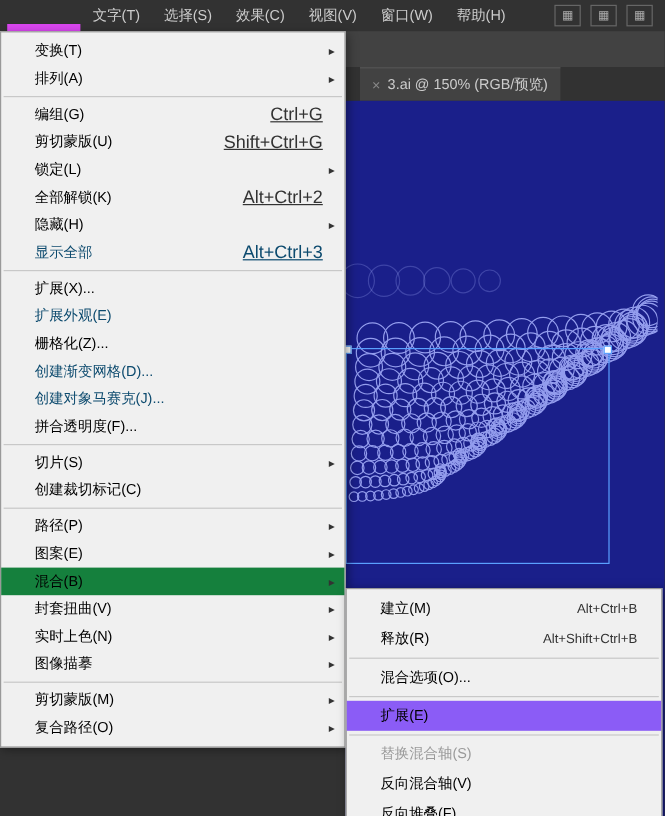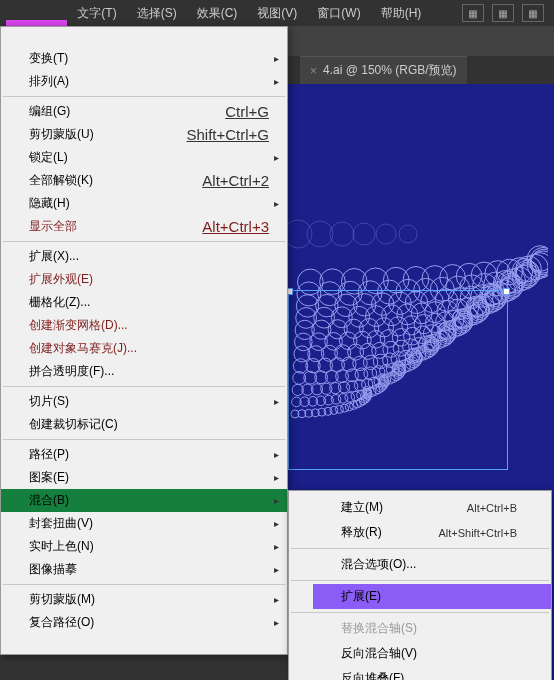--- a/index.html
+++ b/index.html
@@ -16,31 +16,31 @@
 .tab{background:#424242;color:#ccc;padding:5px 10px;display:flex;align-items:center;gap:6px;border-top:1px solid #555;}
 .tab .x{color:#888;cursor:pointer;}
 .canvas{position:absolute;left:288px;top:84px;right:0;bottom:0;background:#1a1f8a;}
 .selbox{position:absolute;left:0;top:206px;width:220px;height:180px;border:1px solid #5aa0ff;}
 .selbox::before,.selbox::after{content:"";position:absolute;width:5px;height:5px;background:#fff;border:1px solid #5aa0ff;}
 .selbox::before{left:-3px;top:-3px;}
 .selbox::after{right:-3px;top:-3px;}
 .circles{position:absolute;left:0;top:130px;width:260px;height:340px;overflow:hidden;}
 .circles svg{position:absolute;left:-120px;top:0;}
 
-.dropdown{position:absolute;left:0;top:26px;width:288px;background:#f0f0f0;border:1px solid #999;box-shadow:2px 2px 8px rgba(0,0,0,.4);padding:20px 0;}
+.dropdown{position:absolute;left:0;top:26px;width:288px;background:#f0f0f0;border:1px solid #999;box-shadow:2px 2px 8px rgba(0,0,0,.4);padding:4px 0;}
 .dropdown .item{display:flex;align-items:center;padding:3px 18px 3px 28px;color:#000;cursor:default;position:relative;}
 .dropdown .item .txt{flex:1;}
 .dropdown .item .sc{color:#333;font-size:15px;text-decoration:underline;}
-.dropdown .item.dis .txt,.dropdown .item.dis .sc{color:#7f1d1d;}
+.dropdown .item.dis .txt,.dropdown .item.dis .sc{color:#0c4a6e;}
 .dropdown .item.sub::after{content:"▸";position:absolute;right:8px;color:#333;font-size:10px;}
 .dropdown .item.hl{background:#15803d;}
 .dropdown .sep{height:1px;background:#c8c8c8;margin:3px 2px;}
 
 .submenu{position:absolute;left:288px;top:490px;width:264px;background:#f0f0f0;border:1px solid #999;box-shadow:2px 2px 8px rgba(0,0,0,.4);padding:4px 0;}
-.submenu .item{display:flex;align-items:center;padding:4px 34px 4px 28px;color:#000;cursor:default;margin-left:24px;}
+.submenu .item{display:flex;align-items:center;padding:4px 20px 4px 28px;color:#000;cursor:default;}
 .submenu .item .txt{flex:1;}
 .submenu .item .sc{color:#333;font-size:11px;}
 .submenu .item.dis .txt,.submenu .item.dis .sc{color:#9a9a9a;}
 .submenu .item.hl{background:#8b5cf6;}
 .submenu .sep{height:1px;background:#c8c8c8;margin:3px 2px;}
 </style>
 </head>
 <body>
 
 <div class="menubar">
@@ -65,21 +65,21 @@
   <span class="val">149.867</span>
   <span>mm</span>
   <span class="lbl">宽:</span>
   <span class="val">84.643</span>
   <span>mm</span>
 </div>
 
 <div class="tabbar">
   <div class="tab">
     <span class="x">×</span>
-    <span>4.ai @ 150% (RGB/预览)</span>
+    <span>3.ai @ 150% (RGB/预览)</span>
   </div>
 </div>
 
 <div class="canvas">
   <div class="circles">
     <svg width="400" height="400" viewBox="0 0 400 400">
       <g fill="none" stroke="#aab4ff" stroke-width="1" opacity="0.85">
           <circle cx="198.78462024097664" cy="176.52703644666138" r="4"></circle>
           <circle cx="199.69557584733963" cy="178.25688514504682" r="4"></circle>
           <circle cx="200" cy="180" r="4"></circle>

